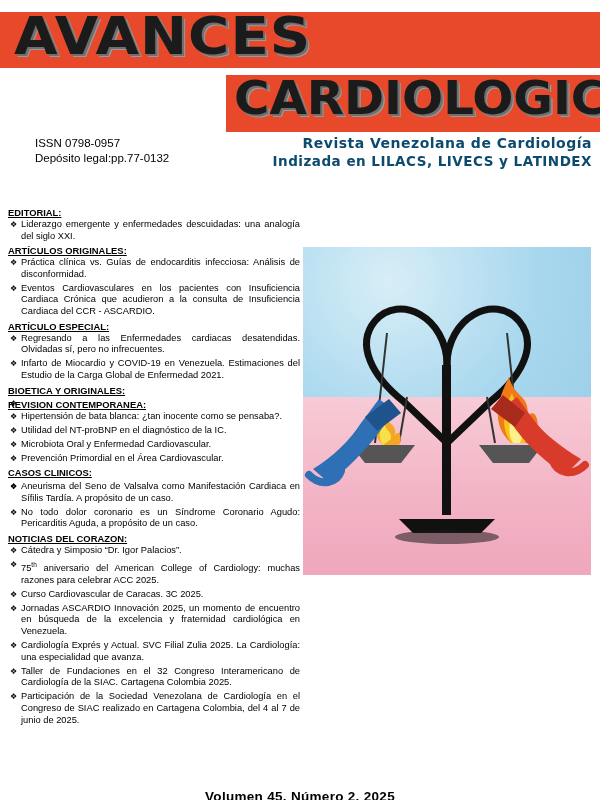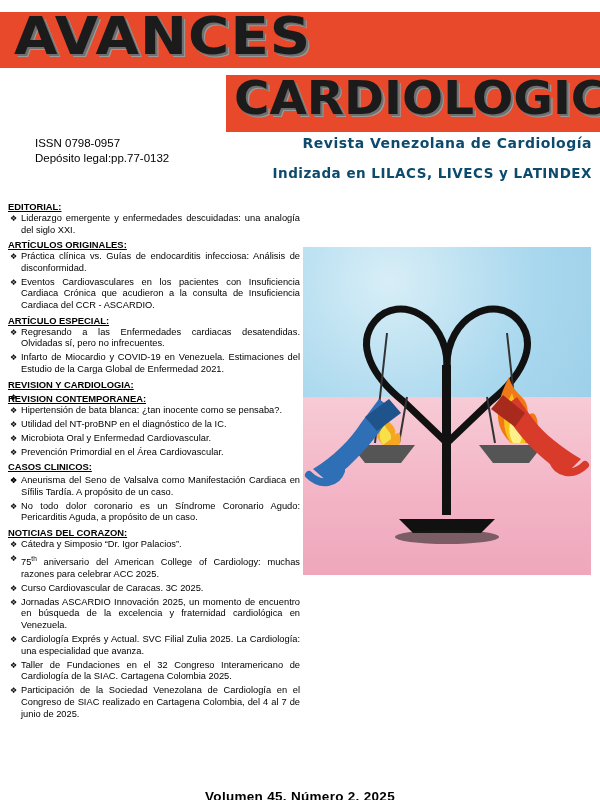--- a/index.html
+++ b/index.html
@@ -89,35 +89,35 @@
     position: absolute;
     right: 8px;
     top: 134px;
     text-align: right;
     color: #0c4a6e;
     font-family: "DejaVu Sans", sans-serif;
     font-weight: bold;
     line-height: 18px;
   }
   .subtitle-1 { font-size: 14px; letter-spacing: 0.5px; }
-  .subtitle-2 { font-size: 13.5px; letter-spacing: 0.5px; margin-top: 12px; }
+  .subtitle-2 { font-size: 13.5px; letter-spacing: 0.5px; }
 
   
   .content {
     position: absolute;
     left: 0;
     top: 184px;
     width: 600px;
     height: 570px;
   }
 
   .toc {
     position: absolute;
     left: 8px;
-    top: 14px;
+    top: 20px;
     width: 292px;
     font-size: 9.3px;
     color: #000;
   }
   .toc-section {
     margin-bottom: 1px;
   }
   .section-title {
     font-weight: bold;
     font-size: 9.4px;
@@ -226,21 +226,21 @@
           </ul>
         </div>
         <div class="toc-section">
           <span class="section-title">ARTÍCULO ESPECIAL:</span>
           <ul class="items">
             <li><span class="bullet">❖</span><span>Regresando a las Enfermedades cardiacas desatendidas. Olvidadas sí, pero no infrecuentes.</span></li>
             <li><span class="bullet">❖</span><span>Infarto de Miocardio y COVID-19 en Venezuela. Estimaciones del Estudio de la Carga Global de Enfermedad 2021.</span></li>
           </ul>
         </div>
         <div class="toc-section">
-          <span class="section-title">REVISION Y CARDIOLOGIA:</span>
+          <span class="section-title">BIOETICA Y ORIGINALES:</span>
           <ul class="items">
             <li><span class="bullet">❖</span></li>
           </ul>
         </div>
         <div class="toc-section">
           <span class="section-title">REVISION CONTEMPORANEA:</span>
           <ul class="items">
             <li><span class="bullet">❖</span><span>Hipertensión de bata blanca: ¿tan inocente como se pensaba?.</span></li>
             <li><span class="bullet">❖</span><span>Utilidad del NT-proBNP en el diagnóstico de la IC.</span></li>
             <li><span class="bullet">❖</span><span>Microbiota Oral y Enfermedad Cardiovascular.</span></li>

